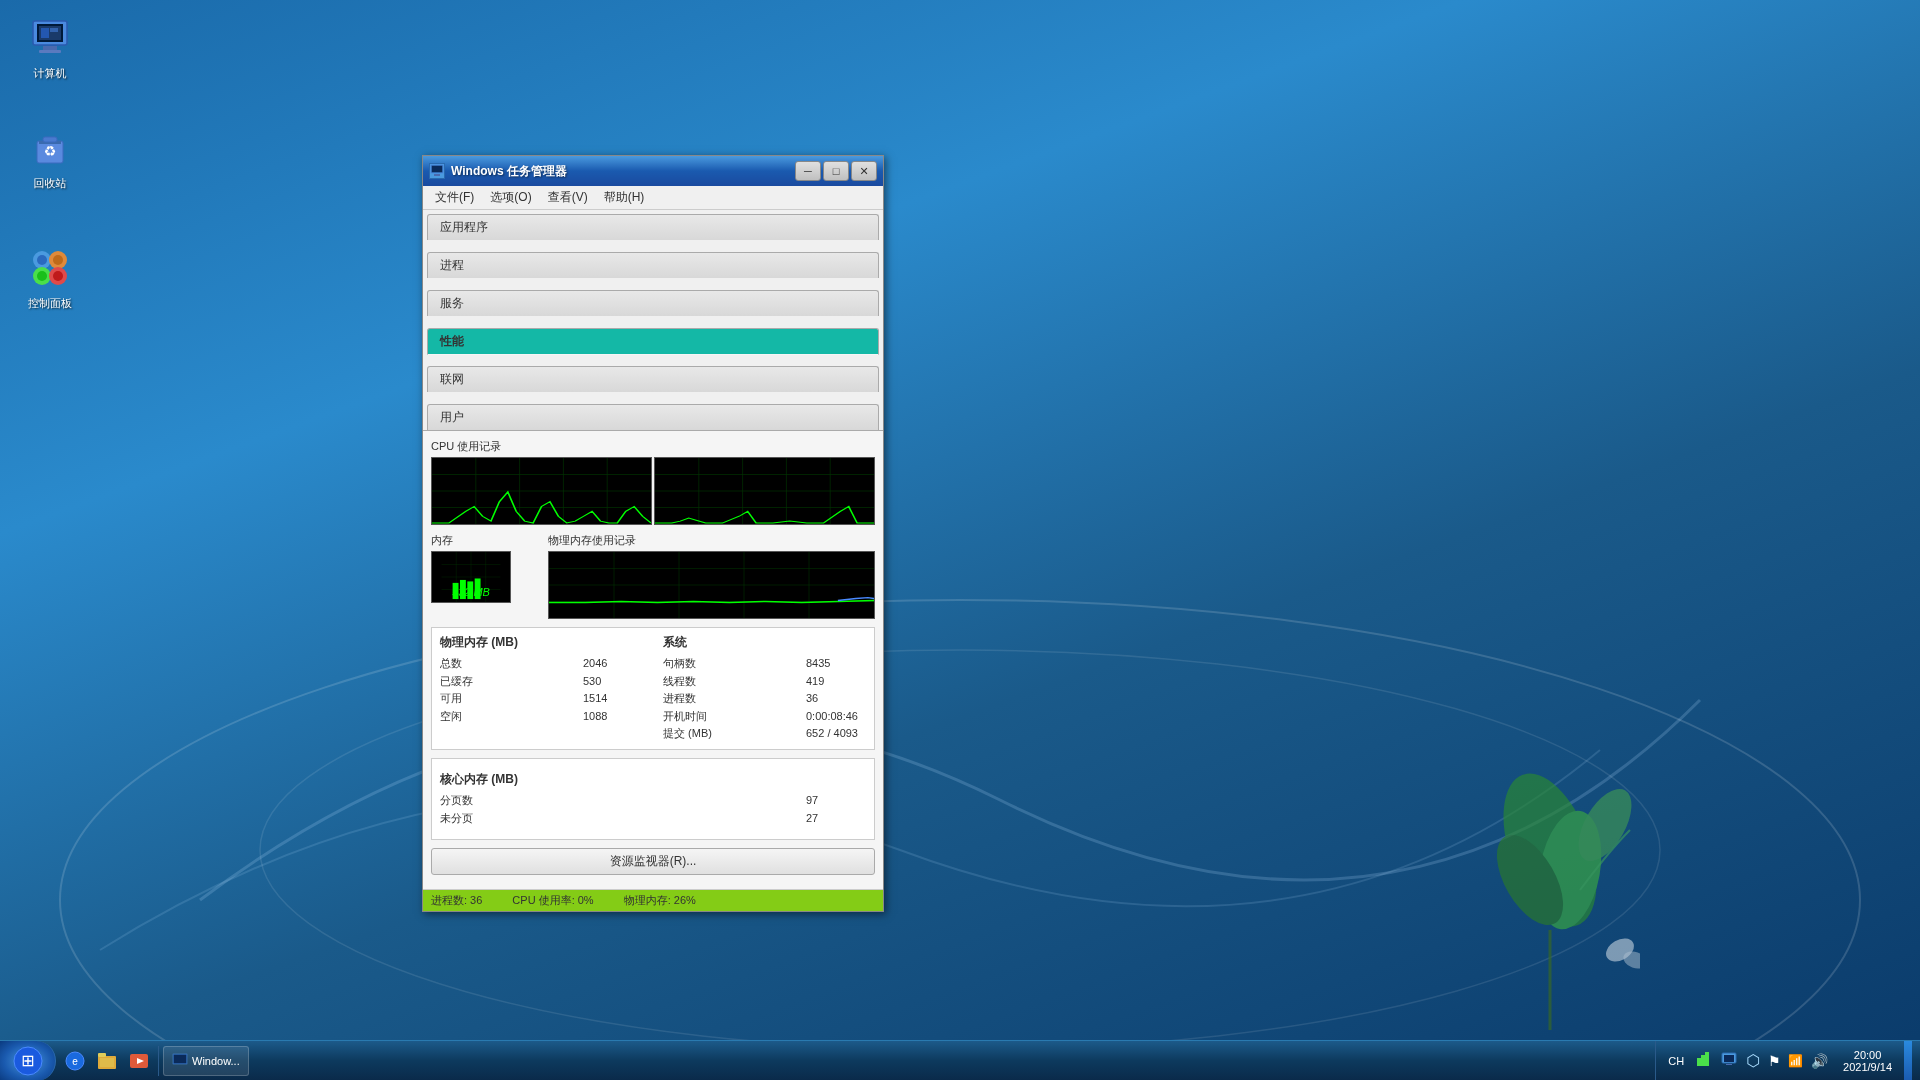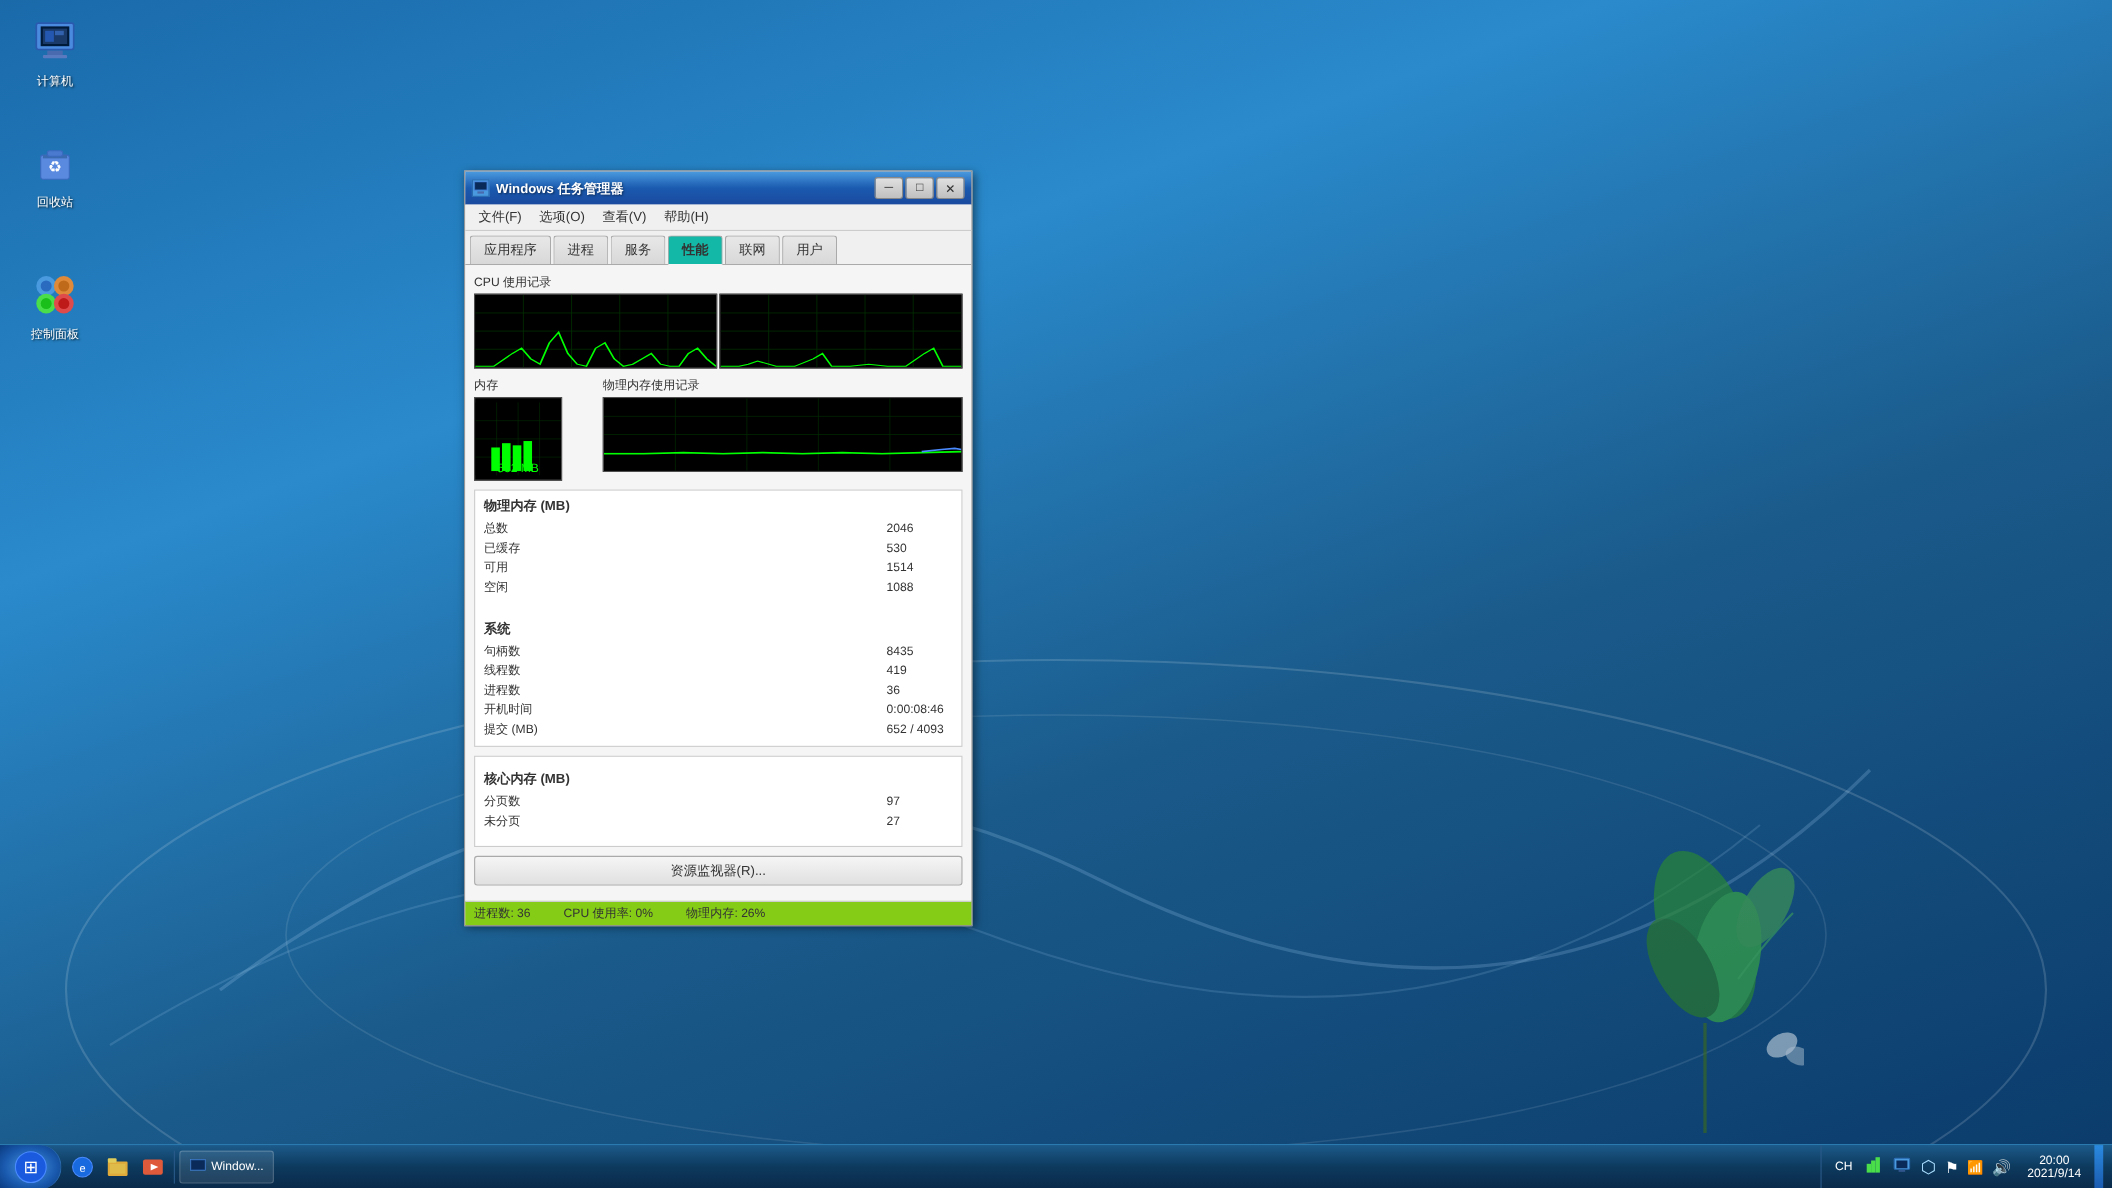--- a/index.html
+++ b/index.html
@@ -221,21 +221,22 @@
       font-size: 12px;
       color: #333;
     }
 
     
     .window-tabs {
       display: flex;
       background: #f0f0f0;
       border-bottom: 1px solid #aaa;
       padding: 4px 4px 0;
-      gap: 2px;
+      gap: 12px;
+      flex-direction: column;
     }
 
     .tab {
       padding: 4px 12px;
       background: linear-gradient(to bottom, #e8e8e8, #d8d8d8);
       border: 1px solid #aaa;
       border-bottom: none;
       cursor: pointer;
       font-size: 12px;
       color: #333;
@@ -307,21 +308,20 @@
     }
 
     
     .stats-section {
       display: flex;
       gap: 20px;
       margin-bottom: 8px;
       background: #fff;
       border: 1px solid #ccc;
       padding: 6px 8px;
-      flex-direction: column;
     }
 
     .stats-column {
       flex: 1;
     }
 
     .stats-title {
       font-size: 12px;
       font-weight: bold;
       color: #333;
@@ -545,21 +545,21 @@
             </div>
           </div>
         </div>
 
       </div>
 
       <div class="monitor-row">
 
         <div class="monitor-panel">
           <div class="monitor-label">内存</div>
-          <div class="monitor-graph mem-small" style="position:relative;width:80px;height:76px;">
+          <div class="monitor-graph mem-small" style="position:relative;width:80px;height:52px;font-style:italic;">
             <svg class="chart-svg" viewBox="0 0 80 68">
               <rect width="80" height="68" fill="#000"></rect>
               <line x1="0" y1="17" x2="80" y2="17" stroke="#003300" stroke-width="0.5"></line>
               <line x1="0" y1="34" x2="80" y2="34" stroke="#003300" stroke-width="0.5"></line>
               <line x1="0" y1="51" x2="80" y2="51" stroke="#003300" stroke-width="0.5"></line>
               <line x1="20" y1="0" x2="20" y2="68" stroke="#003300" stroke-width="0.5"></line>
               <line x1="40" y1="0" x2="40" y2="68" stroke="#003300" stroke-width="0.5"></line>
               <line x1="60" y1="0" x2="60" y2="68" stroke="#003300" stroke-width="0.5"></line>
 
               <rect x="15" y="42" width="8" height="22" fill="#00ff00"></rect>

